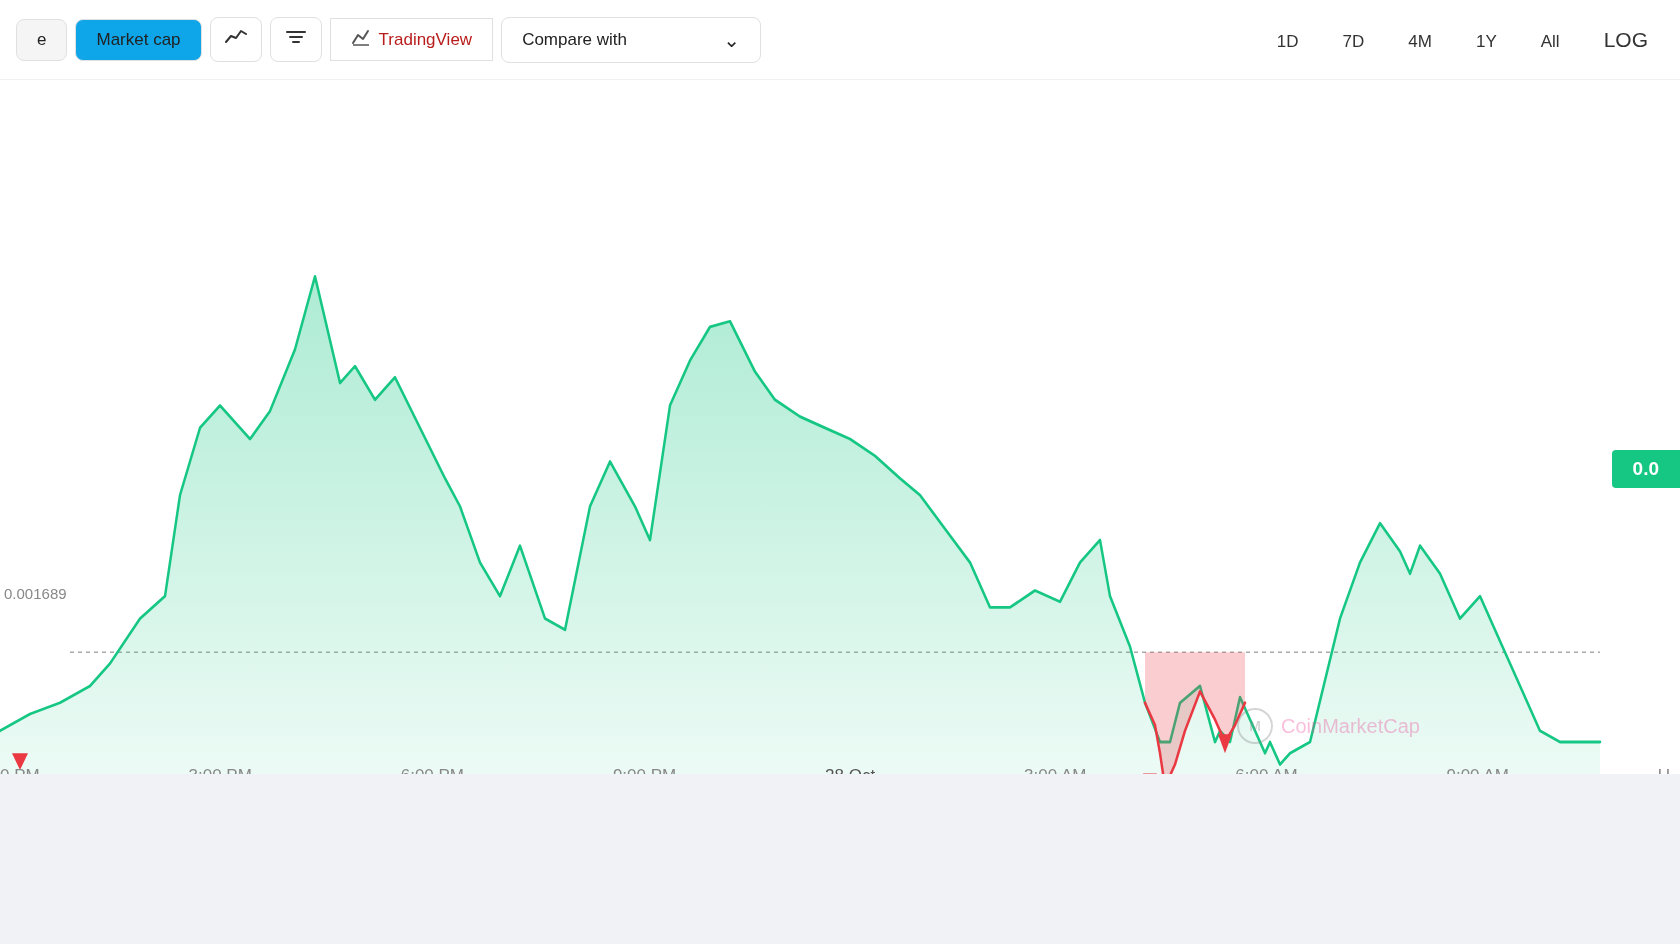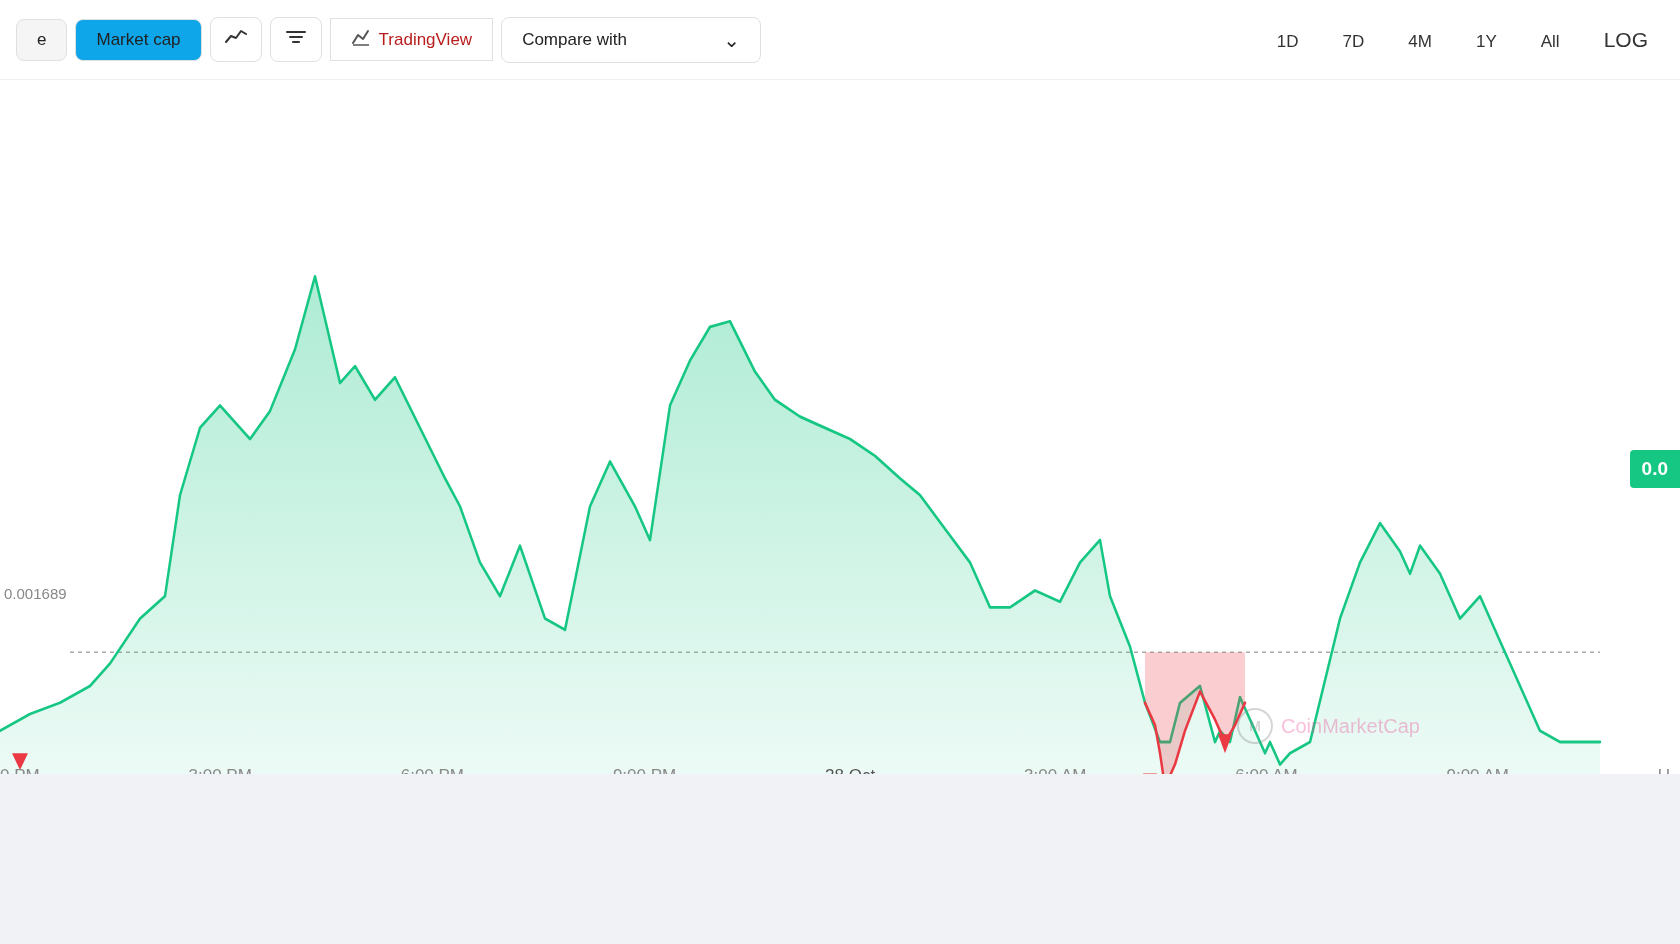--- a/index.html
+++ b/index.html
@@ -131,21 +131,21 @@
 
     
     .price-badge {
       position: absolute;
       right: 0;
       top: 370px;
       background: #16c784;
       color: #fff;
       font-size: 19px;
       font-weight: 600;
-      padding: 8px 12px;
+      padding: 8px 21px;
       border-radius: 4px 0 0 4px;
       z-index: 10;
     }
 
     
     .baseline-label {
       position: absolute;
       left: 0;
       top: 505px;
       color: #888;

